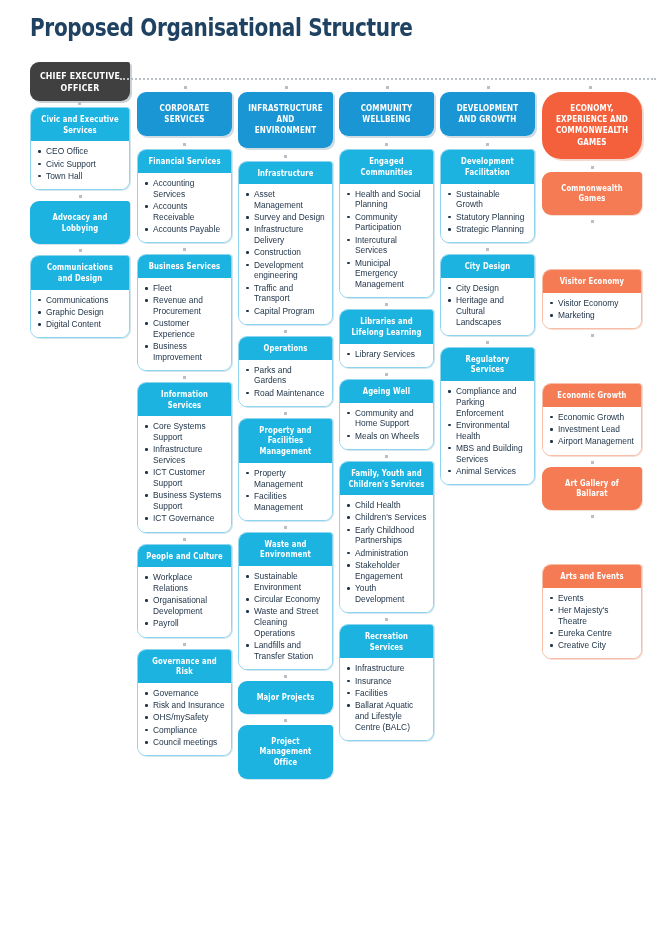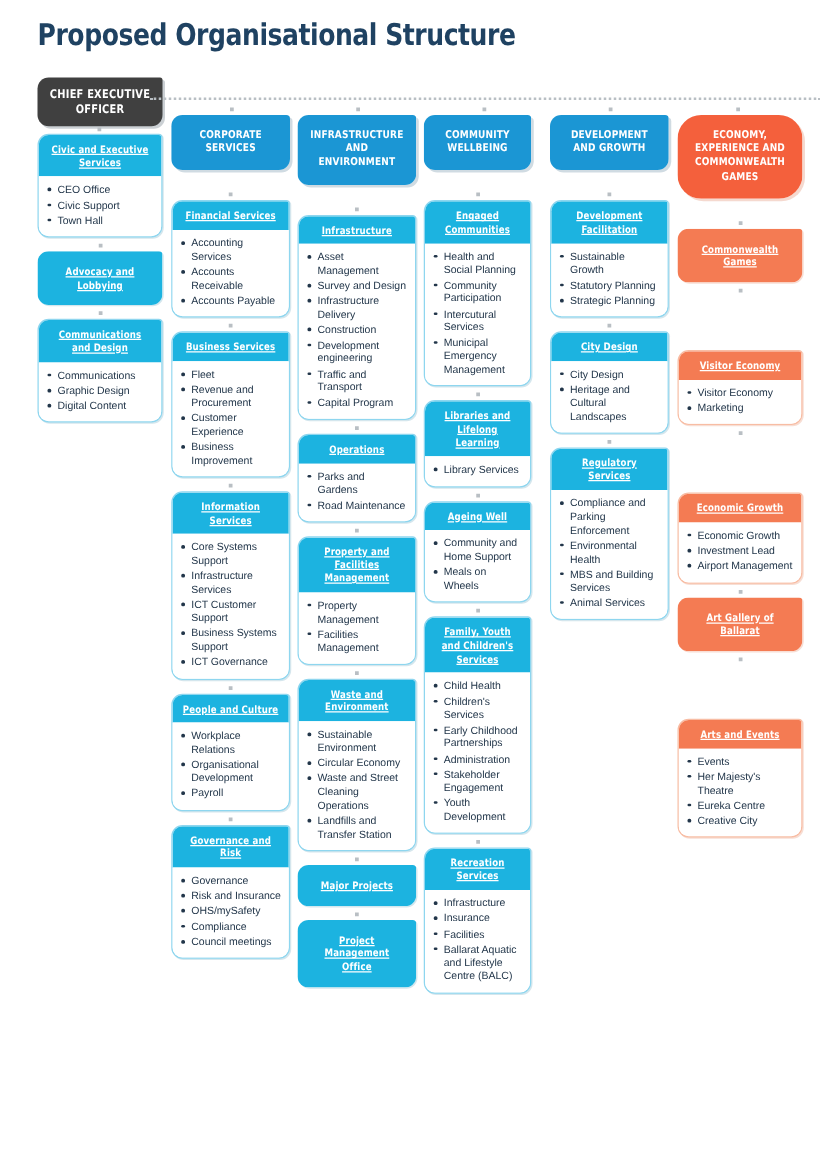--- a/index.html
+++ b/index.html
@@ -82,32 +82,32 @@
     letter-spacing:0.15px;
     font-family:"DejaVu Sans Condensed","Liberation Sans", sans-serif;
   }
   .card-head span { display:block; transform:scaleX(0.93); }
 
   
   .card.division {
     border:none;
     box-shadow:2px 2px 0 rgba(150,175,190,0.45);
     border-radius:9px 3px 9px 9px;
-    margin-bottom:17px;
+    margin-bottom:6px;
   }
   .card.division .card-head {
     background:#1B96D4;
     font-size:8.6px;
     padding:11px 6px;
   }
   .card.division.orange { box-shadow:2px 2px 0 rgba(235,180,160,0.5);border-radius:19px; }
   .card.division.orange .card-head { background:#F4603C; }
 
   
-  .card.unit .card-head { background:#1CB3E0;text-decoration:underline; }
+  .card.unit .card-head { background:#1CB3E0; }
   .card.unit.orange .card-head { background:#F47B53; }
 
   
   .card.standalone {
     border:none;
     box-shadow:1px 1px 0 rgba(170,205,220,0.5);
   }
   .card.standalone .card-head { padding:11px 6px; }
   .card.standalone.orange { box-shadow:1px 1px 0 rgba(240,190,170,0.5); }
 
@@ -343,21 +343,21 @@
           <span>Major Projects</span>
         </div>
       </div>
       <div class="conn"></div>
       <div class="card unit standalone">
         <div class="card-head">
           <span>Project Management Office</span>
         </div>
       </div>
     </div>
-    <div class="col" style="left: 339px; top: 92px; width: 86px;">
+    <div class="col" style="left: 339px; top: 92px; width: 95px;">
       <div class="card division">
         <div class="card-head">
           <span>COMMUNITY WELLBEING</span>
         </div>
       </div>
       <div class="conn"></div>
       <div class="card unit has-body">
         <div class="card-head">
           <span>Engaged Communities</span>
         </div>

